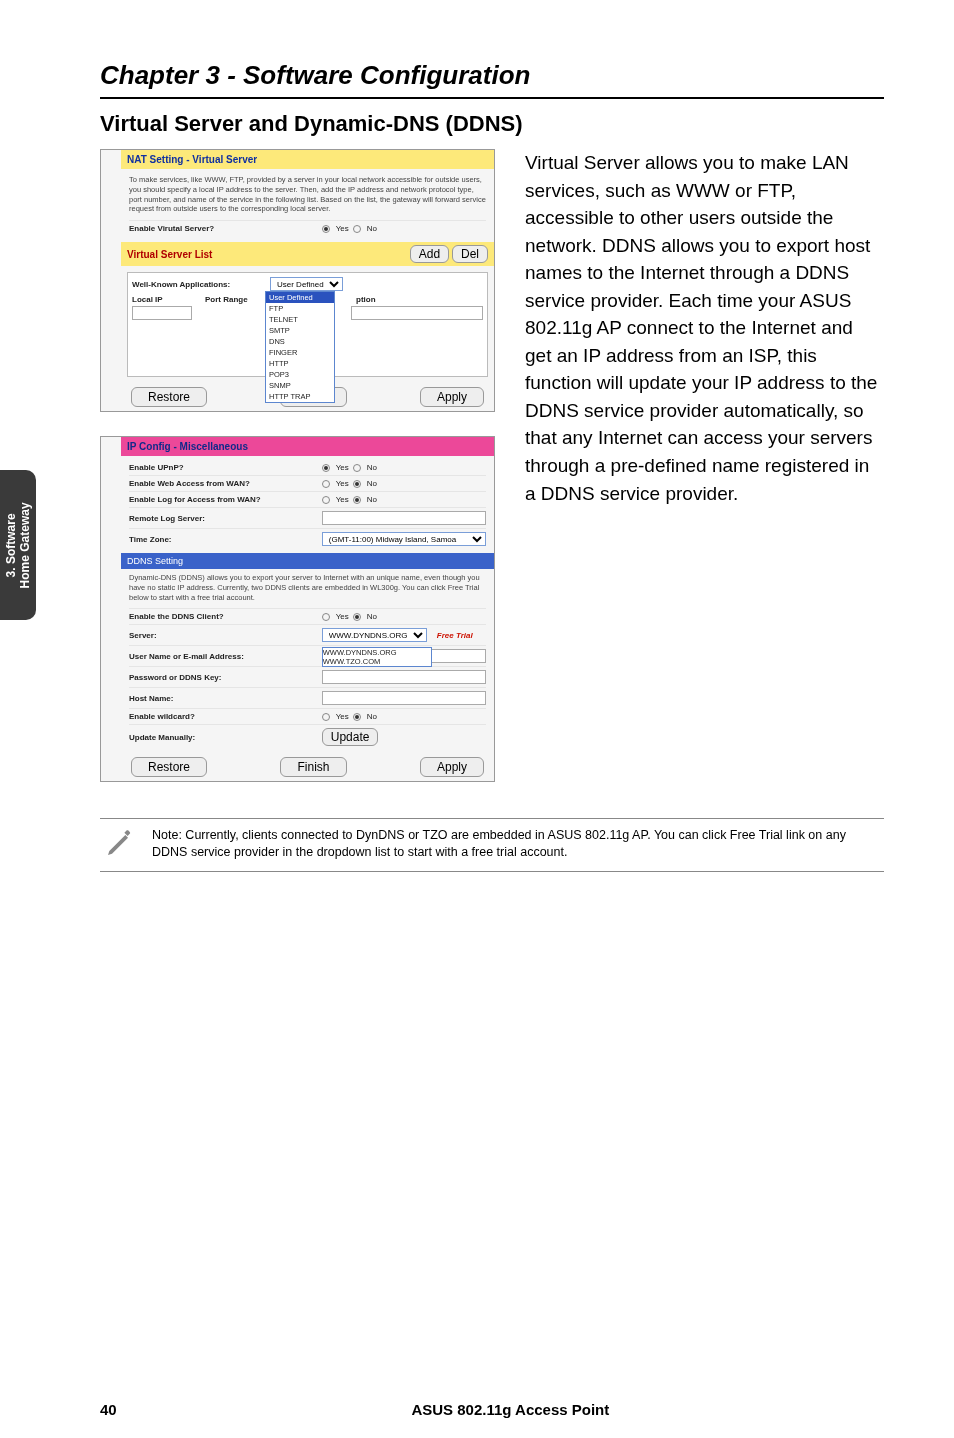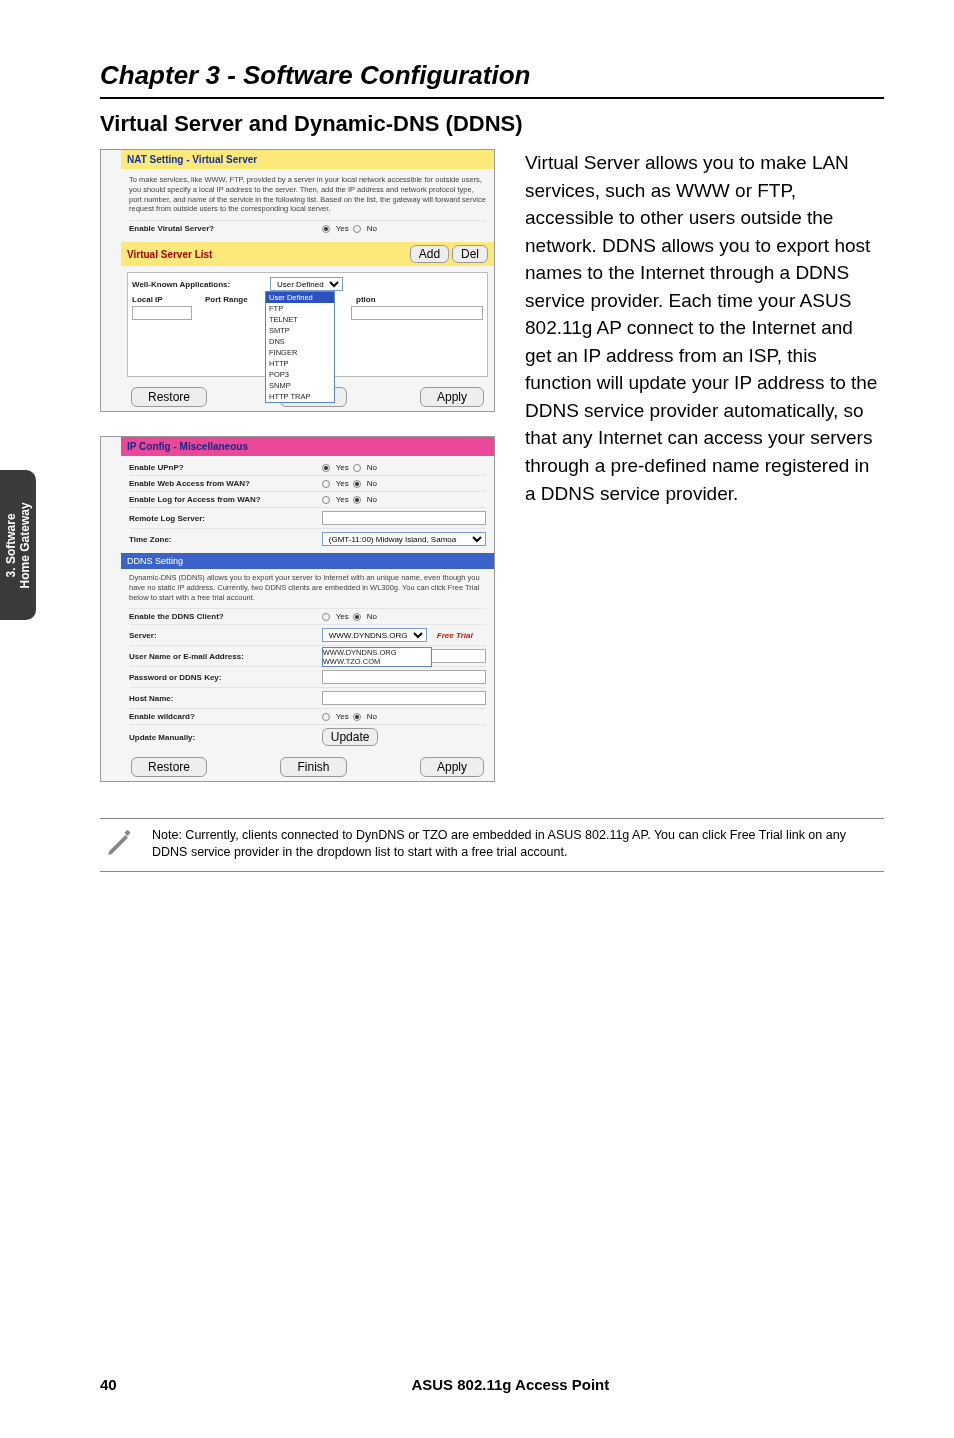--- a/index.html
+++ b/index.html
@@ -134,21 +134,21 @@
       font-size: 12px;
       font-weight: bold;
       text-align: center;
       line-height:1.2;
     }
     .note-block {
       display:flex;align-items:flex-start;gap:16px;margin-top:28px;border-top:1px solid #888;border-bottom:1px solid #888;padding:8px 4px;
     }
     .note-text { font-size:12.5px;line-height:1.35; }
     .footer {
-      position:absolute;bottom:45px;left:0;right:0;
+      position:absolute;bottom:20px;left:0;right:0;
       display:flex;align-items:center;
       padding:0 70px 0 100px;
     }
     .footer-num{font-weight:bold;font-size:15px;margin-right:20px;}
     .footer-title{font-weight:bold;font-size:15px;flex:1;text-align:center;}
     .free-trial { color:#c10; font-style:italic; font-weight:bold; font-size:8px; margin-left:6px;}
   </style>
 </head>
 <body>
 

